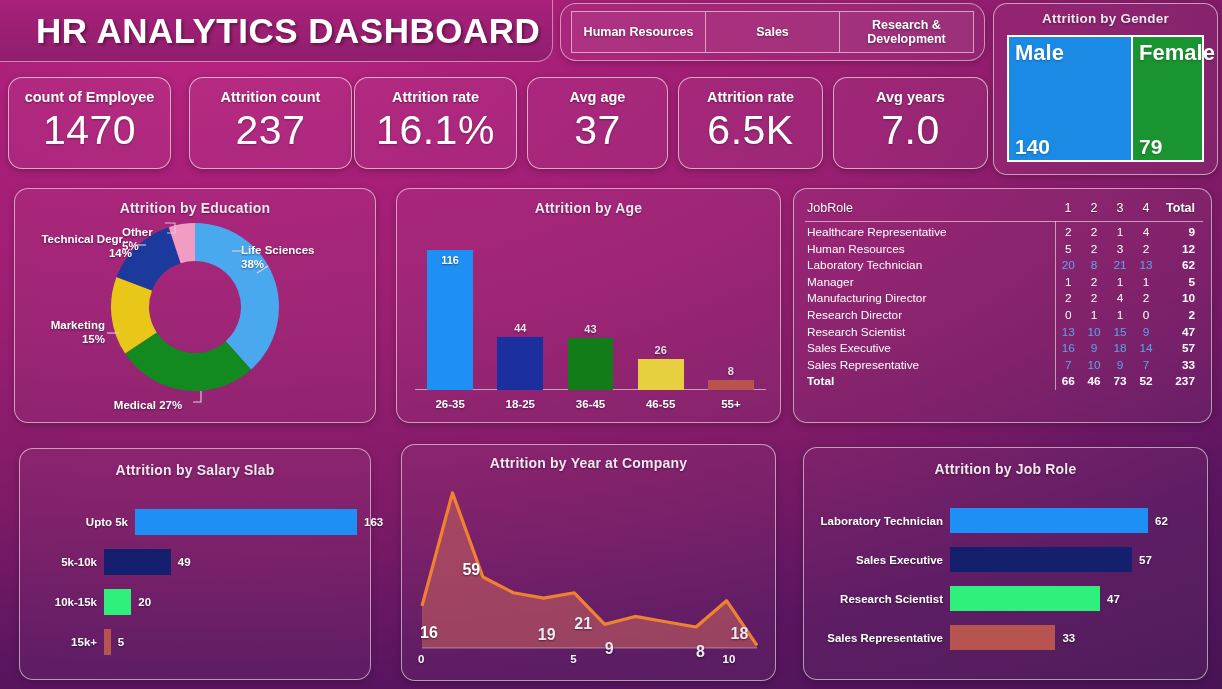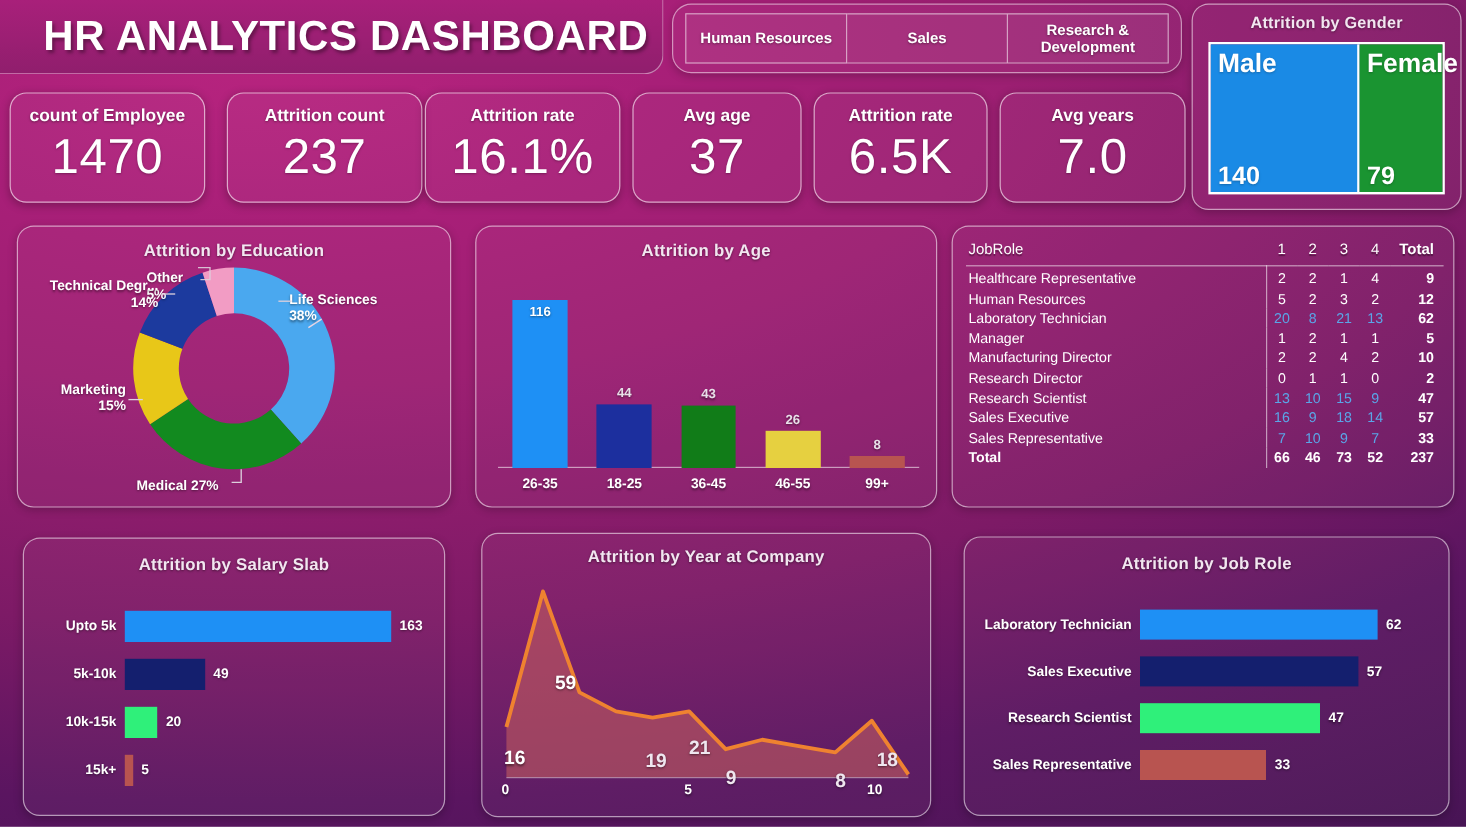--- a/index.html
+++ b/index.html
@@ -314,21 +314,21 @@
           <div class="col-cat">36-45</div>
         </div>
         <div class="col-item" style="left: 63.5%; width: 13%; top: 0px; bottom: 0px;">
           <div class="col-bar" style="height: 31.3793px; background: rgb(230, 208, 64);"></div>
           <div class="col-val" style="bottom: 56.3793px;">26</div>
           <div class="col-cat">46-55</div>
         </div>
         <div class="col-item" style="left: 83.5%; width: 13%; top: 0px; bottom: 0px;">
           <div class="col-bar" style="height: 9.65517px; background: rgb(184, 84, 80);"></div>
           <div class="col-val" style="bottom: 34.6552px;">8</div>
-          <div class="col-cat">99+</div>
+          <div class="col-cat">55+</div>
         </div>
       </div>
   </div>
 
   <div id="tablePanel" class="panel">
     <div class="tbl">
       <table>
         <thead>
           <tr class="hdr">
             <th class="role">JobRole</th>
@@ -421,21 +421,21 @@
               <td class="tot">237</td>
             </tr>
           </tbody>
       </table>
     </div>
   </div>
 
   <div id="salaryPanel" class="panel">
     <div class="panel-title">Attrition by Salary Slab</div>
     <div class="hbar-chart" id="salaryChart">
-        <div class="hbar-row" style="top: 24px; height: 26px;">
+        <div class="hbar-row" style="top: 24px; height: 26px; margin-left: 31px;">
           <div class="hbar-label" style="width: 84px; padding-right: 7px;">Upto 5k</div>
           <div class="hbar-track" style="height: 26px;">
             <div class="hbar-fill" style="width: 222px; background: rgb(30, 144, 245);"></div>
             <div class="hbar-val">163</div>
           </div>
         </div>
         <div class="hbar-row" style="top: 64px; height: 26px;">
           <div class="hbar-label" style="width: 84px; padding-right: 7px;">5k-10k</div>
           <div class="hbar-track" style="height: 26px;">
             <div class="hbar-fill" style="width: 66.7362px; background: rgb(20, 31, 110);"></div>

